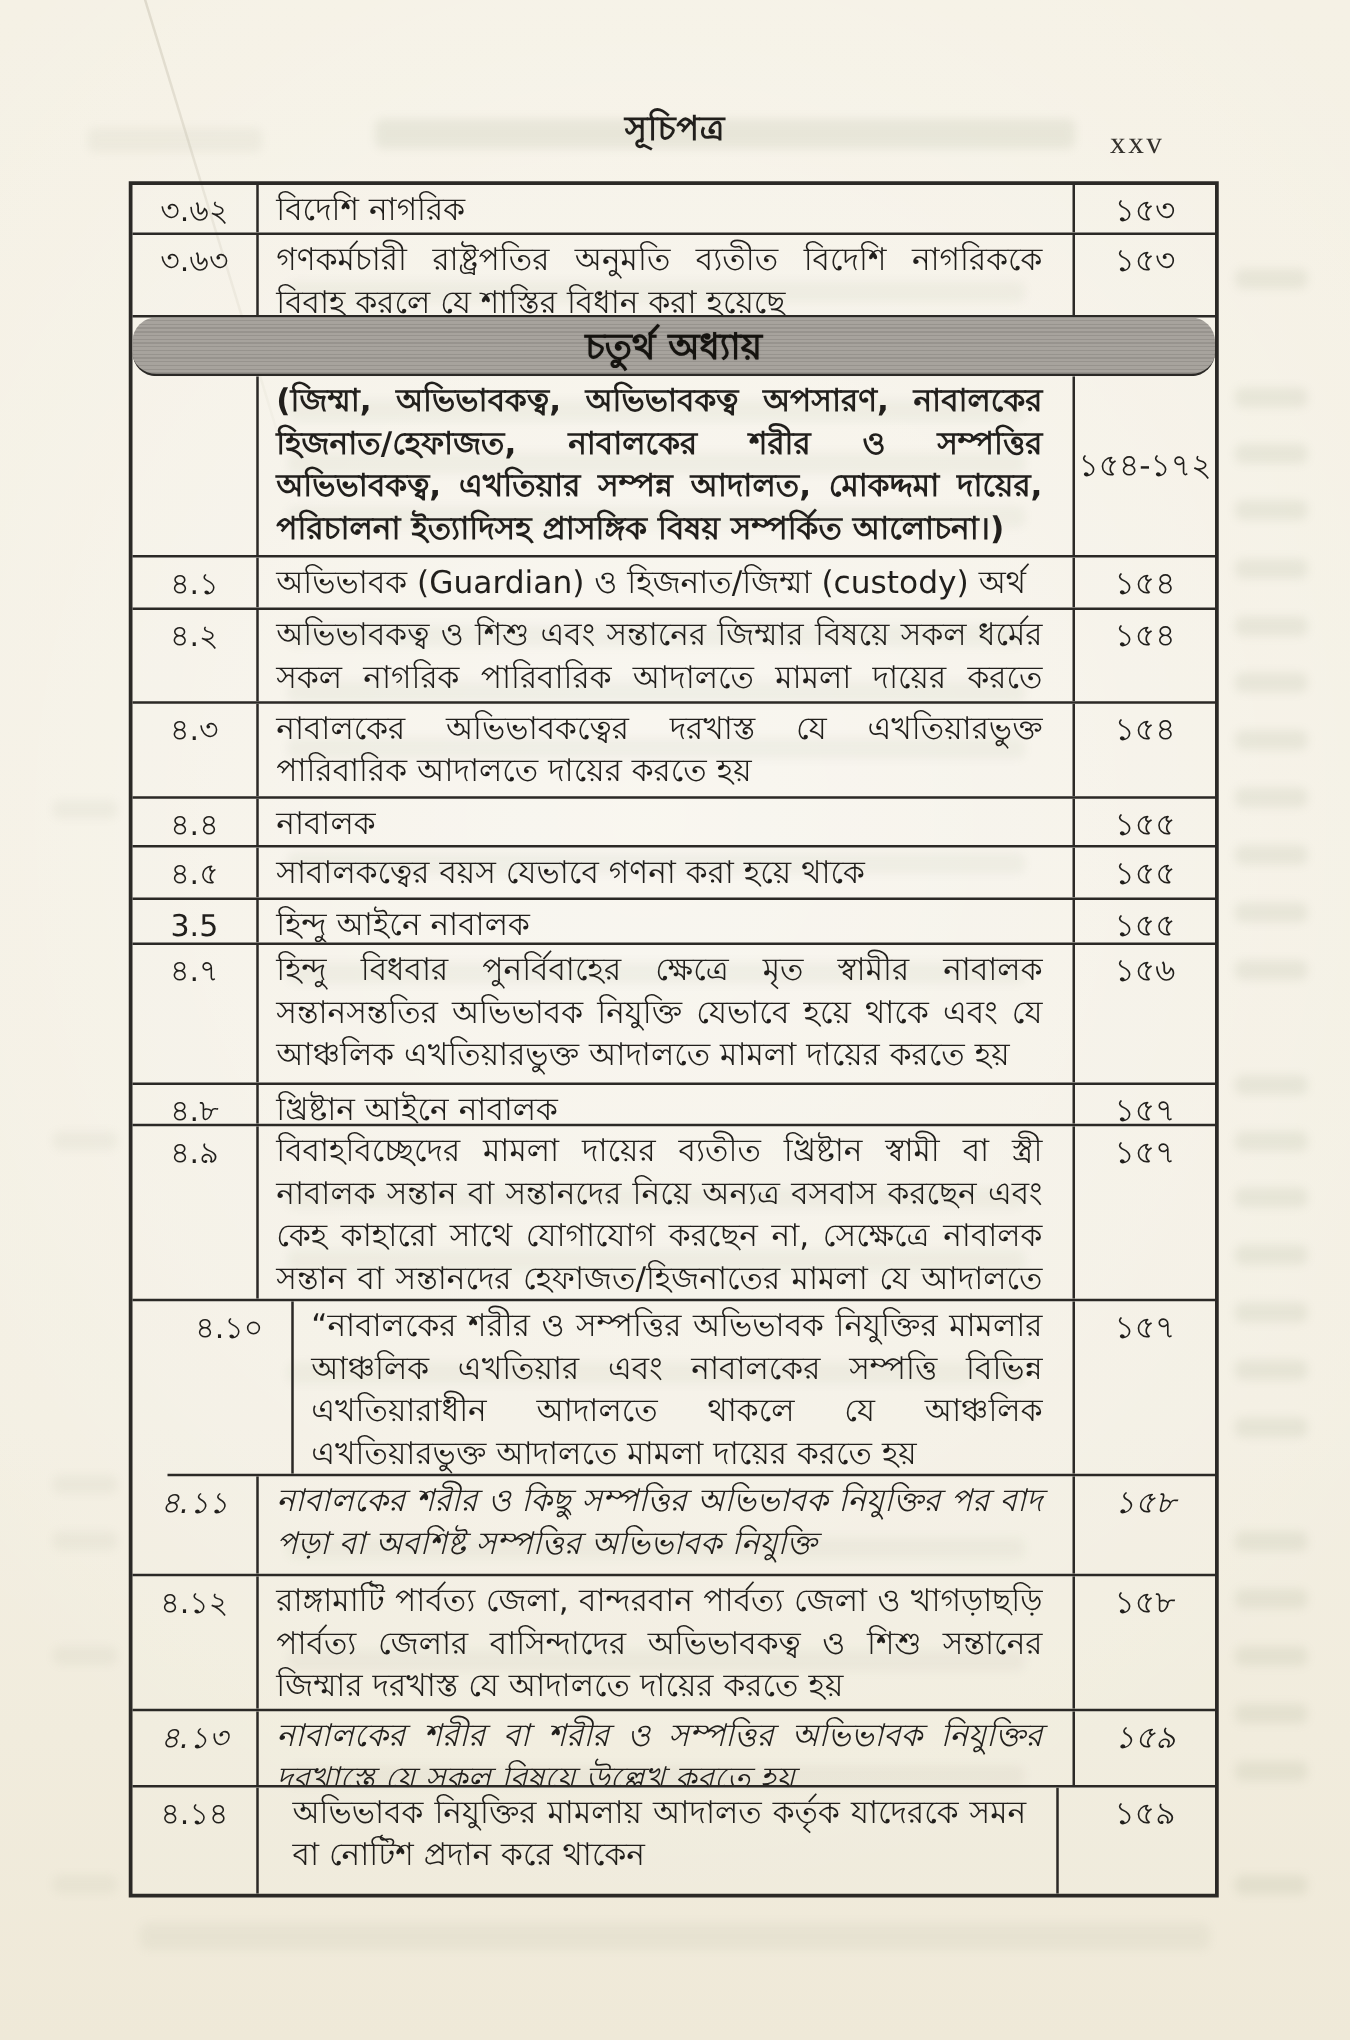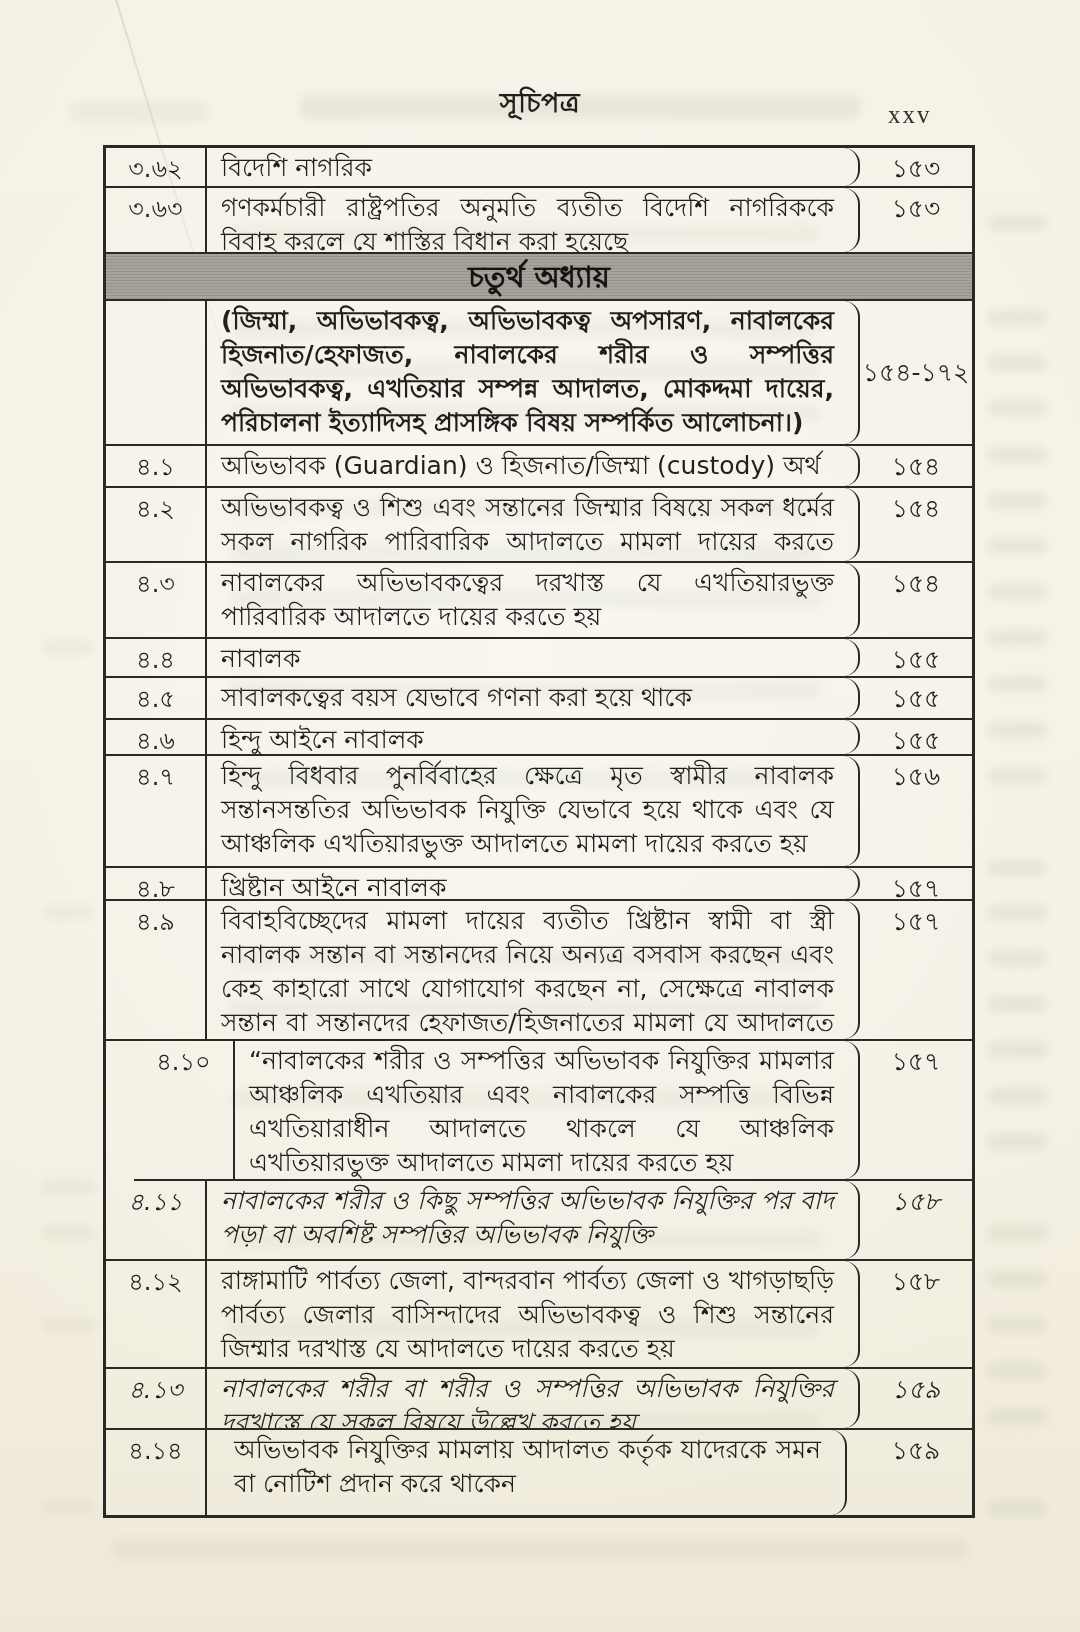--- a/index.html
+++ b/index.html
@@ -60,21 +60,20 @@
   .cell.sl{
     border-right:2px solid #2b2926;
     text-align:center;font-size:24px;line-height:34px;padding-top:4px;
     font-weight:500;
   }
   .cell.tx{
     border-right:2px solid #2b2926;
     font-size:25px;line-height:34px;
     padding:3px 24px 0 14px;
     text-align:justify;
-    border-radius:16px;
   }
   .cell.pg{
     text-align:center;font-size:25px;line-height:34px;padding-top:4px;
   }
   .row.note .cell.tx{font-weight:bold;}
   .row.note .cell.pg{
     display:flex;align-items:center;justify-content:center;padding-top:0;
   }
   .row.chapter{
     grid-template-columns:1fr;
@@ -152,21 +151,21 @@
       <div class="row" style="height: 40px;">
     <div class="cell sl">৩.৬২</div>
     <div class="cell tx">বিদেশি নাগরিক</div>
     <div class="cell pg">১৫৩</div>
   </div>
       <div class="row" style="height: 66px;">
     <div class="cell sl">৩.৬৩</div>
     <div class="cell tx">গণকর্মচারী রাষ্ট্রপতির অনুমতি ব্যতীত বিদেশি নাগরিককে বিবাহ করলে যে শাস্তির বিধান করা হয়েছে</div>
     <div class="cell pg">১৫৩</div>
   </div>
-      <div class="row chapter" style="height: 47px;">
+      <div class="row chapter" style="height: 47px; border-radius: 19px;">
     <div class="chapter-label">চতুর্থ অধ্যায়</div>
   </div>
       <div class="row note" style="height: 145px;">
     <div class="cell sl"></div>
     <div class="cell tx">(জিম্মা, অভিভাবকত্ব, অভিভাবকত্ব অপসারণ, নাবালকের হিজনাত/হেফাজত, নাবালকের শরীর ও সম্পত্তির অভিভাবকত্ব, এখতিয়ার সম্পন্ন আদালত, মোকদ্দমা দায়ের, পরিচালনা ইত্যাদিসহ প্রাসঙ্গিক বিষয় সম্পর্কিত আলোচনা।)</div>
     <div class="cell pg">১৫৪-১৭২</div>
   </div>
       <div class="row" style="height: 42px;">
     <div class="cell sl">৪.১</div>
     <div class="cell tx">অভিভাবক (Guardian) ও হিজনাত/জিম্মা (custody) অর্থ</div>
@@ -186,21 +185,21 @@
     <div class="cell sl">৪.৪</div>
     <div class="cell tx">নাবালক</div>
     <div class="cell pg">১৫৫</div>
   </div>
       <div class="row" style="height: 42px;">
     <div class="cell sl">৪.৫</div>
     <div class="cell tx">সাবালকত্বের বয়স যেভাবে গণনা করা হয়ে থাকে</div>
     <div class="cell pg">১৫৫</div>
   </div>
       <div class="row" style="height: 36px;">
-    <div class="cell sl">৪.৬</div>
+    <div class="cell sl">3.5</div>
     <div class="cell tx">হিন্দু আইনে নাবালক</div>
     <div class="cell pg">১৫৫</div>
   </div>
       <div class="row" style="height: 112px;">
     <div class="cell sl">৪.৭</div>
     <div class="cell tx">হিন্দু বিধবার পুনর্বিবাহের ক্ষেত্রে মৃত স্বামীর নাবালক সন্তানসন্ততির অভিভাবক নিযুক্তি যেভাবে হয়ে থাকে এবং যে আঞ্চলিক এখতিয়ারভুক্ত আদালতে মামলা দায়ের করতে হয়</div>
     <div class="cell pg">১৫৬</div>
   </div>
       <div class="row" style="height: 33px;">
     <div class="cell sl">৪.৮</div>

